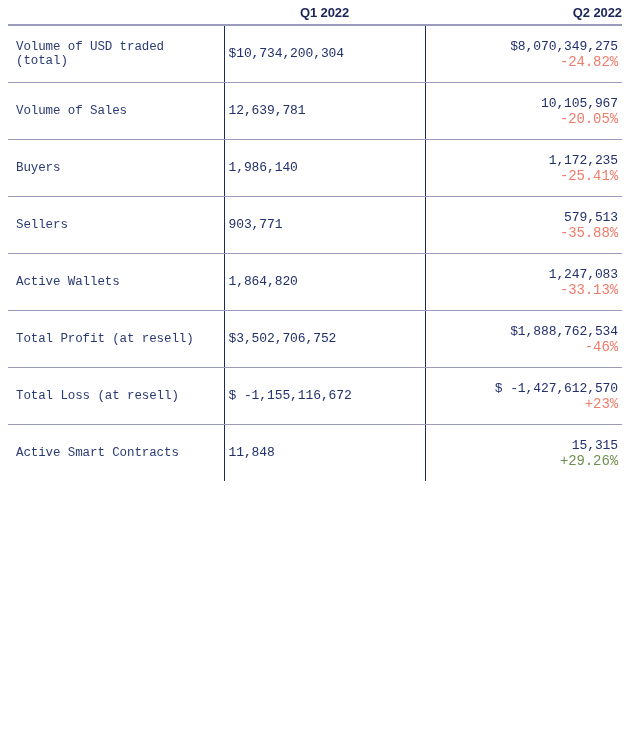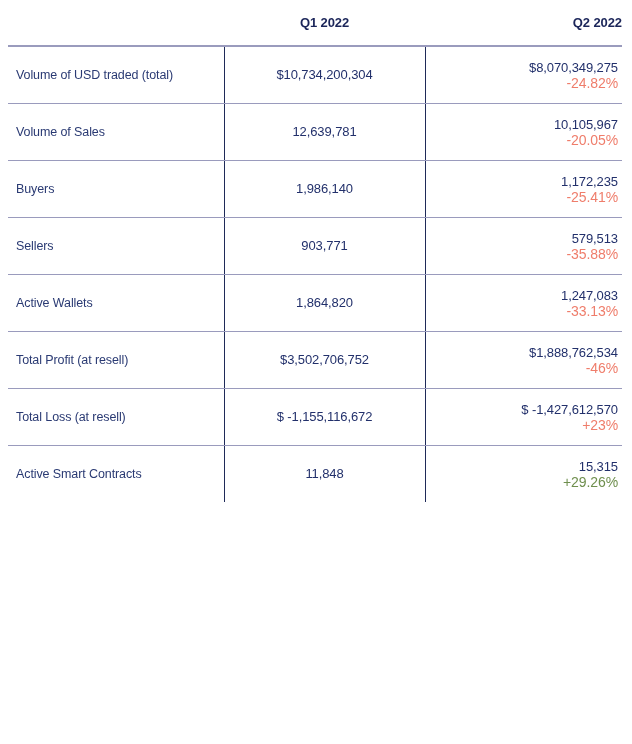--- a/index.html
+++ b/index.html
@@ -29,21 +29,21 @@
     table-layout: fixed;
   }
 
   
   col.c-label { width: 216px; }
   col.c-q1    { width: 201px; }
   col.c-q2    { width: 197px; }
 
   thead th {
     padding: 0;
-    height: 45px;
+    height: 24px;
     vertical-align: middle;
     font-size: 13px;
     font-weight: bold;
     letter-spacing: -0.1px;
     color: #1b2559;
     border: none;
     background: transparent;
   }
   th.h-label { }
   th.h-q1 { text-align: center; }
@@ -51,20 +51,21 @@
 
   
   thead tr.header-rule th {
     height: 0;
     padding: 0;
     border-bottom: 2px solid #9a9bbd;
   }
 
   tbody tr.data-row {
     height: 57px;
+    font-family: Liberation Mono, monospace;
   }
 
   tbody td {
     padding: 0 4px;
     vertical-align: middle;
     border-bottom: 1.6px solid #9a9bbd;
     background: transparent;
   }
   tbody tr.data-row:last-child td {
     border-bottom: none;
@@ -73,21 +74,21 @@
   td.cell-label {
     font-size: 12.5px;
     font-weight: 400;
     color: #2a3a73;
     padding-left: 8px;
     letter-spacing: -0.1px;
     text-align: left;
   }
 
   td.cell-q1 {
-    text-align: center;
+    text-align: left;
     border-left: 1.4px solid #1f2a58;
     font-size: 13px;
     color: #22306b;
   }
   td.cell-q2 {
     text-align: right;
     border-left: 1.4px solid #1f2a58;
     font-size: 13px;
     color: #22306b;
   }

